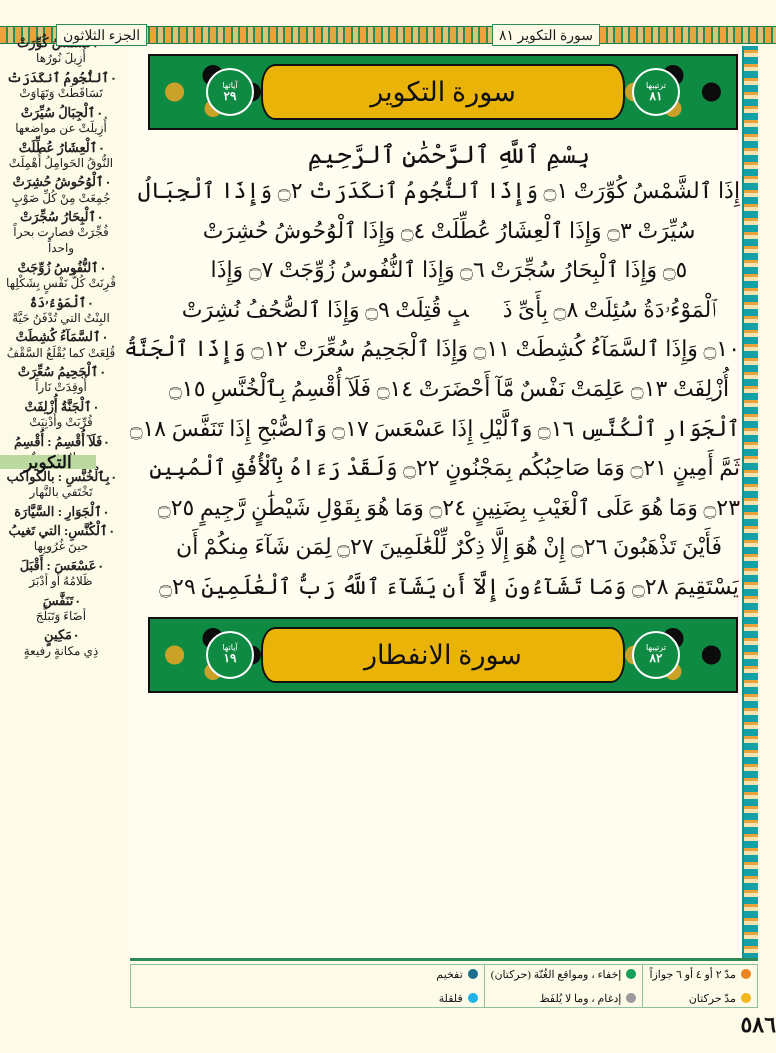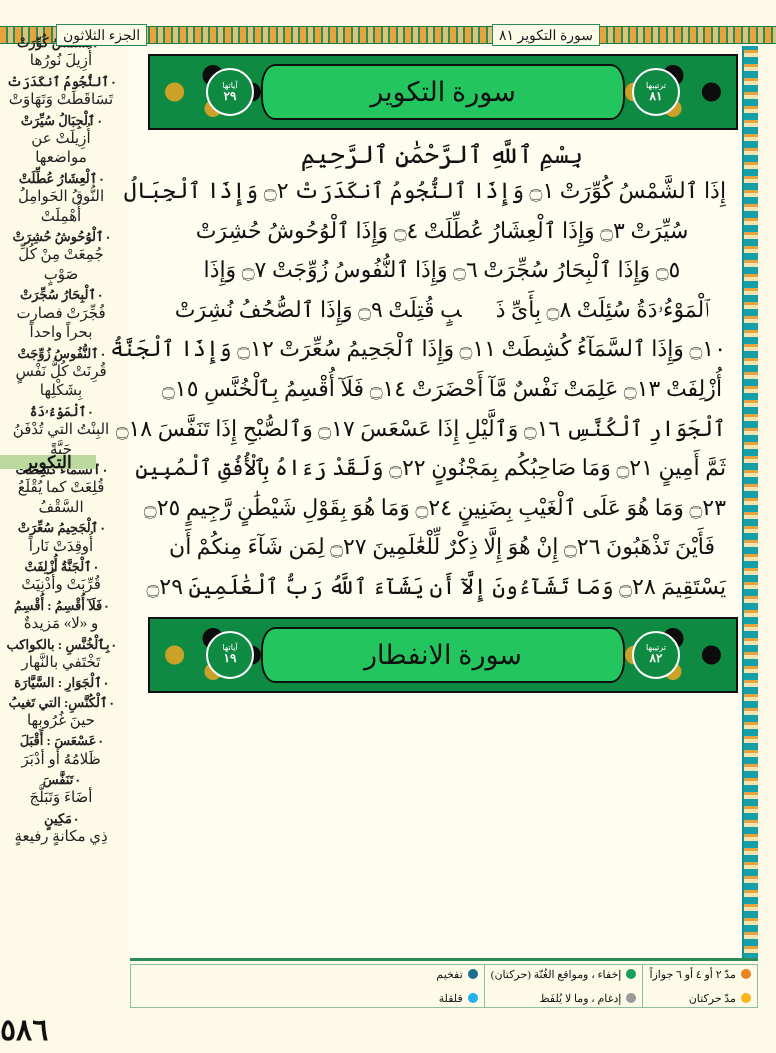--- a/index.html
+++ b/index.html
@@ -58,60 +58,60 @@
       radial-gradient(circle at 18% 50%, #c9a227 0 9px, transparent 10px),
       radial-gradient(circle at 50% 25%, #0c0c0c 0 10px, transparent 11px),
       radial-gradient(circle at 50% 75%, #c9a227 0 8px, transparent 9px),
       radial-gradient(circle at 82% 50%, #0c0c0c 0 9px, transparent 10px),
       linear-gradient(#0f8a43,#0f8a43);
   }
   .banner-arabesque.left{left:3px;}
   .banner-arabesque.right{right:3px;}
   .banner-plate{
     position:relative;z-index:3;width:360px;height:52px;
-    background:#22c55e;border:2px solid #101010;border-radius:14px/22px;
+    background:#eab308;border:2px solid #101010;border-radius:14px/22px;
     display:flex;align-items:center;justify-content:center;
   }
   .banner-title{
     font-size:27px;color:#101010;white-space:nowrap;
     font-family:"Liberation Serif",serif;
   }
   .disc{
     position:absolute;z-index:4;top:50%;transform:translateY(-50%);
     width:44px;height:44px;border-radius:50%;
     background:#0f8a43;border:2px solid #ffffff;
     display:flex;flex-direction:column;align-items:center;justify-content:center;
     color:#fff;line-height:1.05;
   }
   .disc.right{right:56px;}
   .disc.left{left:56px;}
   .disc .k{font-size:8px;}
   .disc .v{font-size:12px;font-weight:bold;}
 
   
   .ayat{
-    padding:4px 32px 4px 30px;
+    padding:4px 18px 4px 30px;
     text-align:center;
     color:#111;
   }
   .basmala{font-size:25px;margin:6px 0 2px;white-space:nowrap;}
   .line{
     font-size:22px;line-height:1.80;
     white-space:nowrap;direction:rtl;
   }
 
   
   .sidebar{
     position:absolute;left:0;top:30px;width:124px;height:930px;
     padding:2px 6px 0 4px;box-sizing:border-box;
     text-align:center;direction:rtl;color:#222;
   }
   .g-term{font-size:13px;font-weight:bold;line-height:1.25;margin-top:3px;}
   .g-term::before{content:"\25AA";font-size:8px;margin-left:3px;vertical-align:middle;}
-  .g-def{font-size:15px;line-height:1.3;}
+  .g-def{font-size:12px;line-height:1.3;}
   .tab-marker{
     position:absolute;left:0;top:455px;width:96px;height:14px;
     background:#bcd9a0;display:flex;align-items:center;justify-content:center;
     font-size:17px;font-weight:bold;color:#111;z-index:6;
   }
 
   
   .legend{
     position:absolute;left:130px;top:964px;width:628px;height:44px;
     display:flex;flex-direction:row;border:1px solid #8fbfa0;
@@ -119,22 +119,22 @@
   }
   .legend-col{
     display:flex;flex-direction:column;justify-content:center;
     gap:11px;padding:0 6px;border-left:1px solid #8fbfa0;
   }
   .legend-col:last-child{border-left:none;}
   .legend-row{display:flex;align-items:center;gap:5px;white-space:nowrap;}
   .dot{width:10px;height:10px;border-radius:50%;flex:none;}
   .legend-txt{font-size:11px;color:#111;}
   .pagenum{
-    position:absolute;left:0;right:0;top:1012px;text-align:left;
-    font-size:30px;font-weight:bold;color:#111;
+    position:absolute;left:0;right:0;top:1012px;text-align:right;
+    font-size:22px;font-weight:bold;color:#111;
   }
   .bottom-rule{position:absolute;left:130px;right:18px;top:958px;height:3px;background:#2e8b57;}
 </style>
 </head>
 <body>
 
 <div class="page">
 
   <div class="top-strip">
     <div class="orn-band"></div>

